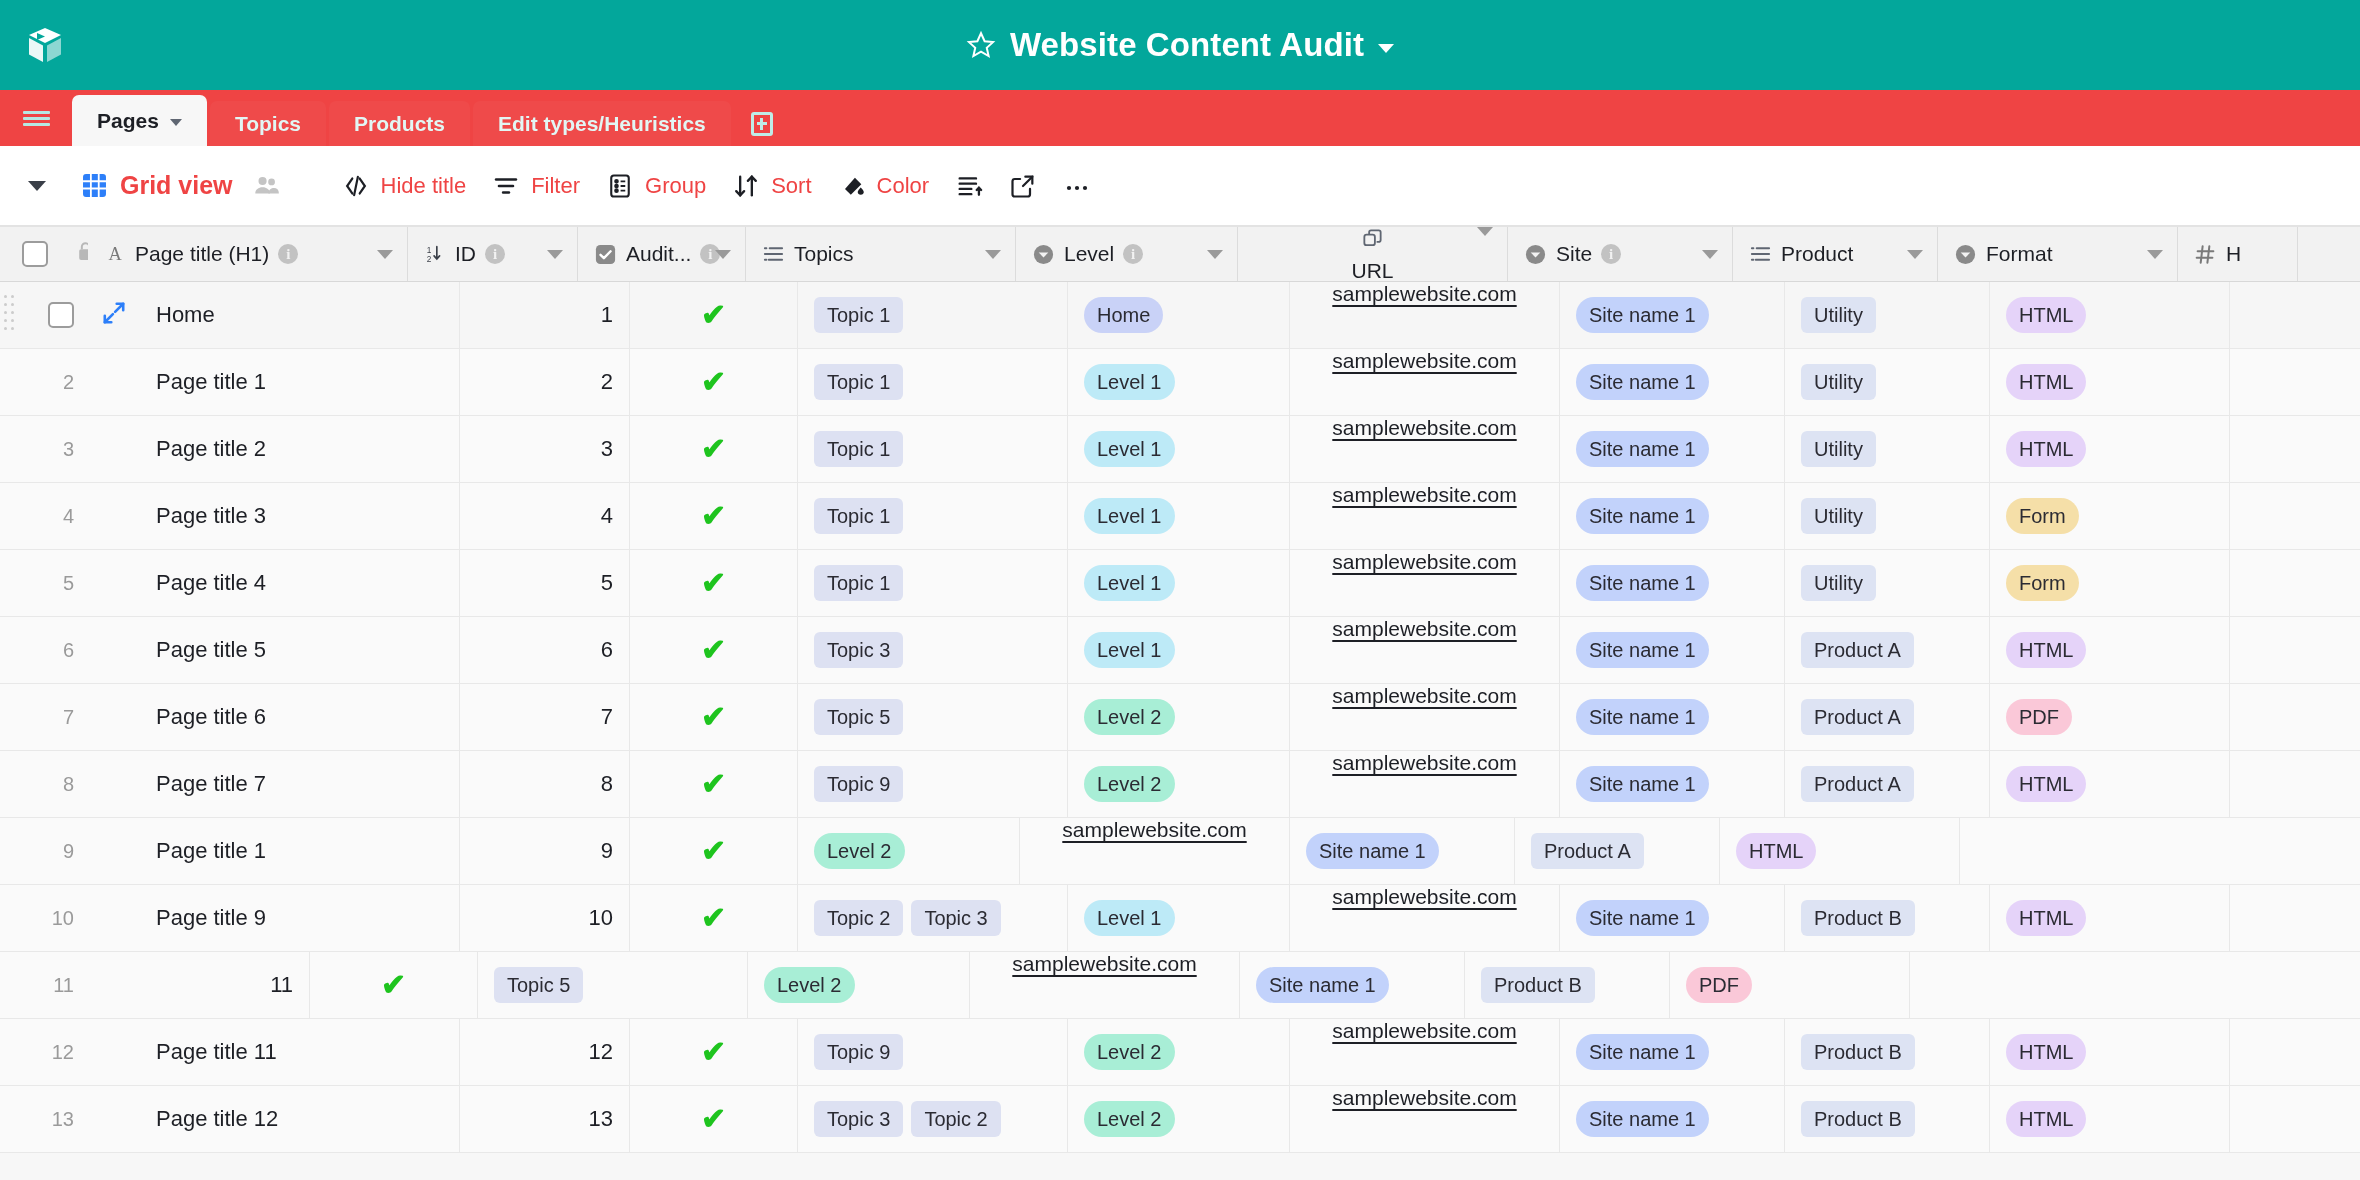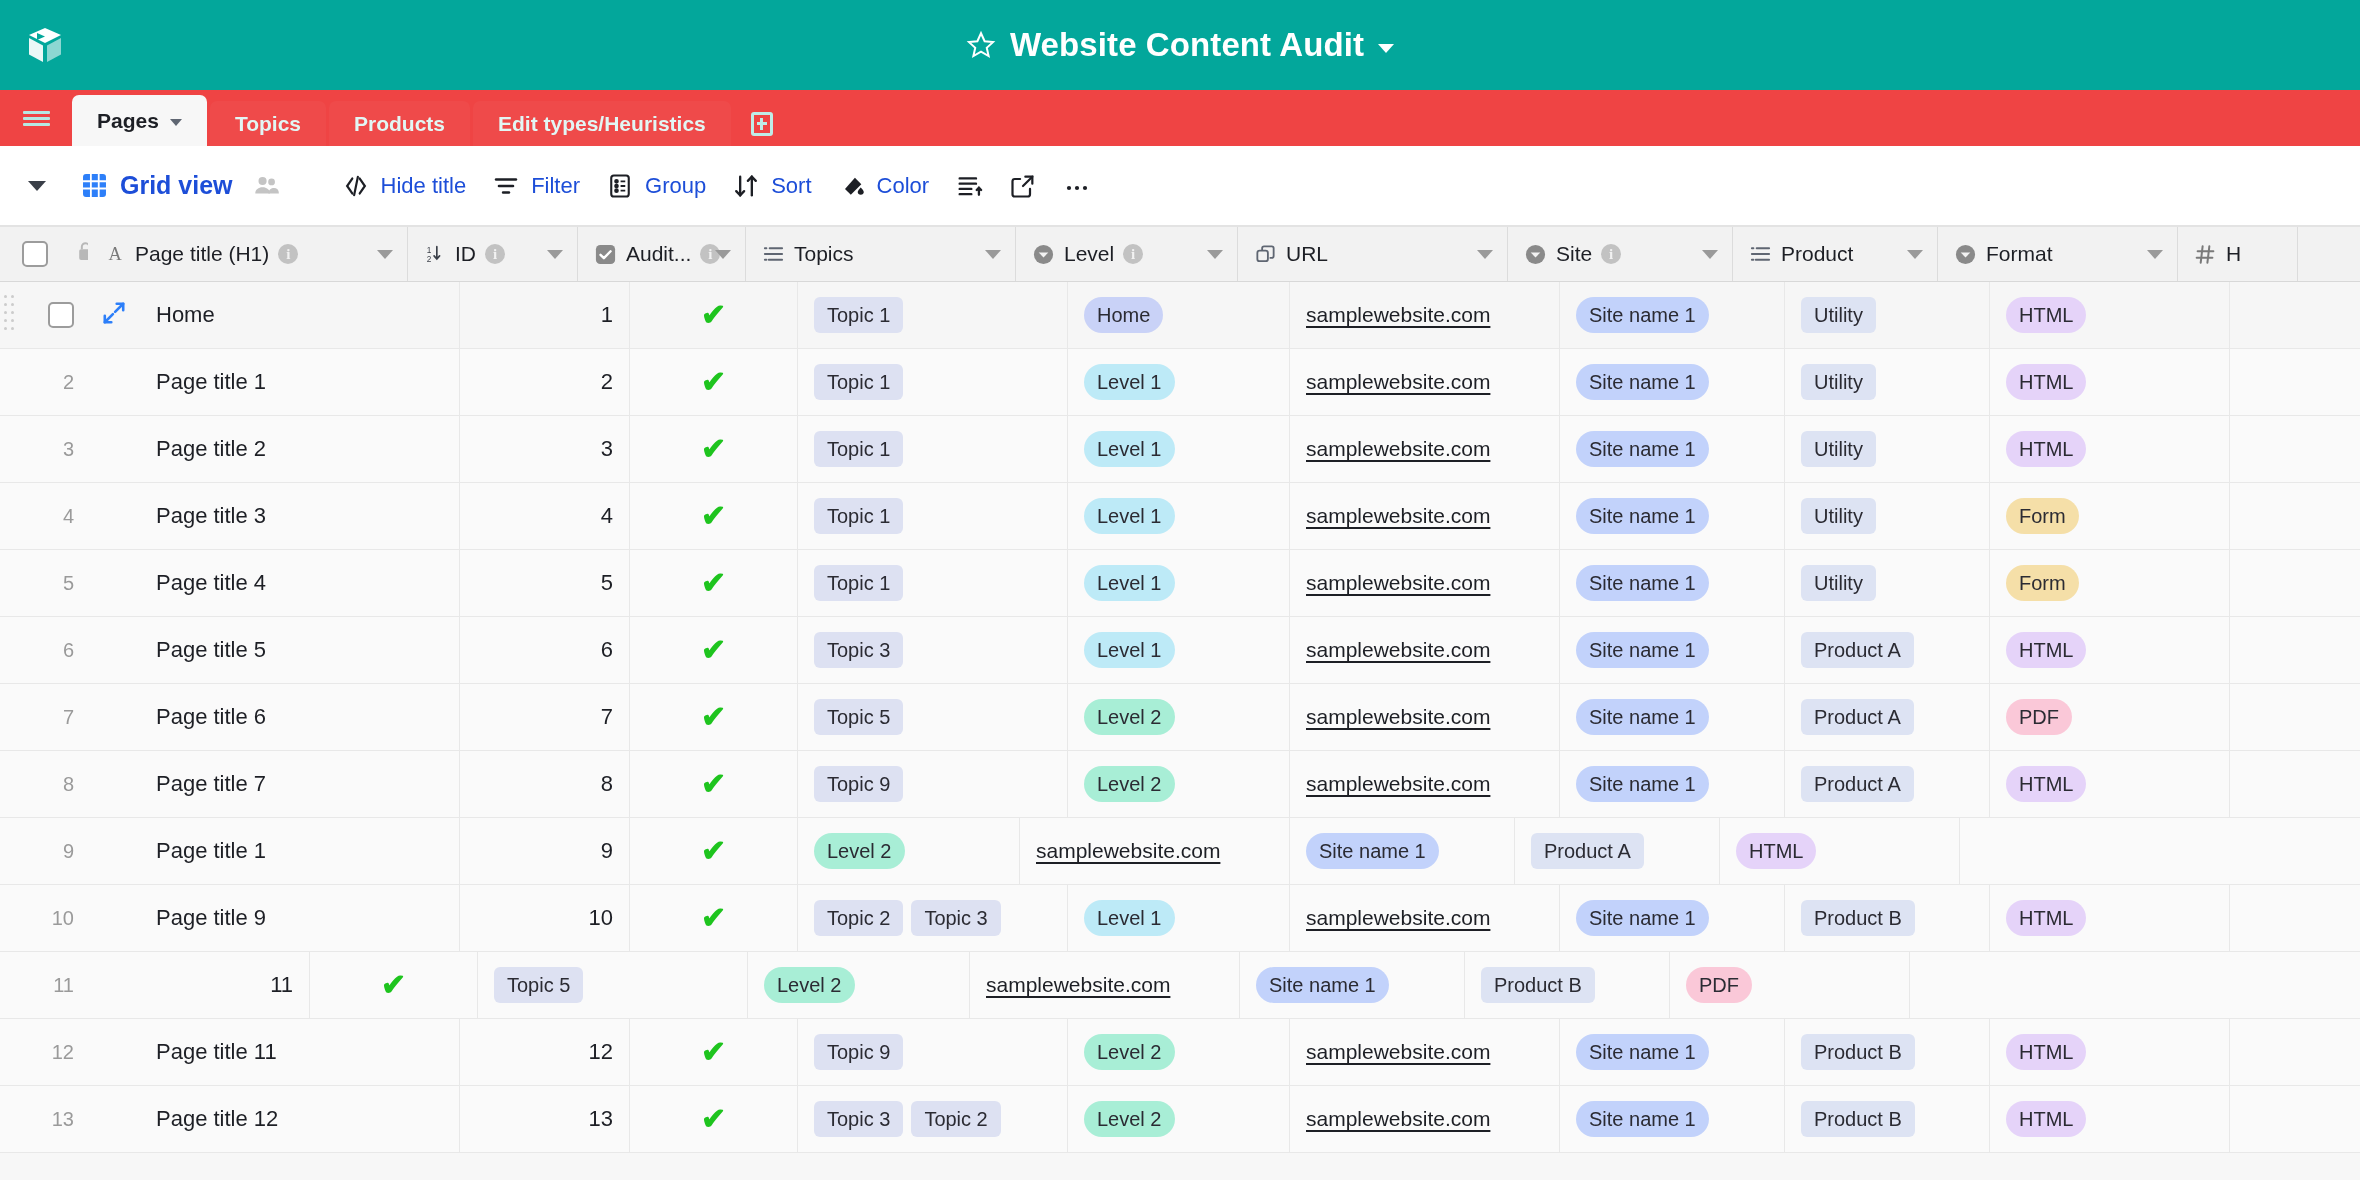--- a/index.html
+++ b/index.html
@@ -125,21 +125,21 @@
   .tb-caret {
     width: 0; height: 0;
     border-left: 9px solid transparent;
     border-right: 9px solid transparent;
     border-top: 10px solid #3a3f48;
     margin-right: 26px;
     cursor: pointer;
   }
   .tb-item {
     display: flex; align-items: center; gap: 11px;
-    font-size: 22px; color: #1d4ed8;
+    font-size: 22px; color: #ef4444;
     cursor: pointer;
     margin-right: 10px;
     padding: 6px 8px;
     border-radius: 5px;
     white-space: nowrap;
   }
   .tb-item.gridview { font-weight: bold; font-size: 25px; margin-right: 4px; }
   .tb-gap { width: 36px; }
   .ic { display:inline-flex; align-items:center; justify-content:center; }
 
@@ -192,21 +192,21 @@
 
   
   .c-gutter { width: 88px; justify-content: flex-end; padding-right: 14px; border-right: none; }
   .c-gutter .rownum { color: #9a9a9a; font-size: 20px; }
   .c-expand { width: 52px; border-right: none; padding: 0; justify-content:center;}
   .c-title  { width: 320px; }
   .c-id     { width: 170px; justify-content: flex-end; }
   .c-audit  { width: 168px; justify-content: center; }
   .c-topics { width: 270px; gap: 8px; }
   .c-level  { width: 222px; }
-  .c-url    { width: 270px; }
+  .c-url    { width: 270px; flex-direction: column; }
   .c-site   { width: 225px; }
   .c-prod   { width: 205px; }
   .c-format { width: 240px; }
   .c-last   { width: 120px; border-right: none; }
 
   .headrow .c-gutter { width: 88px; border-right:none; justify-content:flex-start; padding-left: 22px; gap: 28px; }
 
   .checkbox-sq {
     width: 26px; height: 26px;
     border: 2px solid #9c9c9c;

